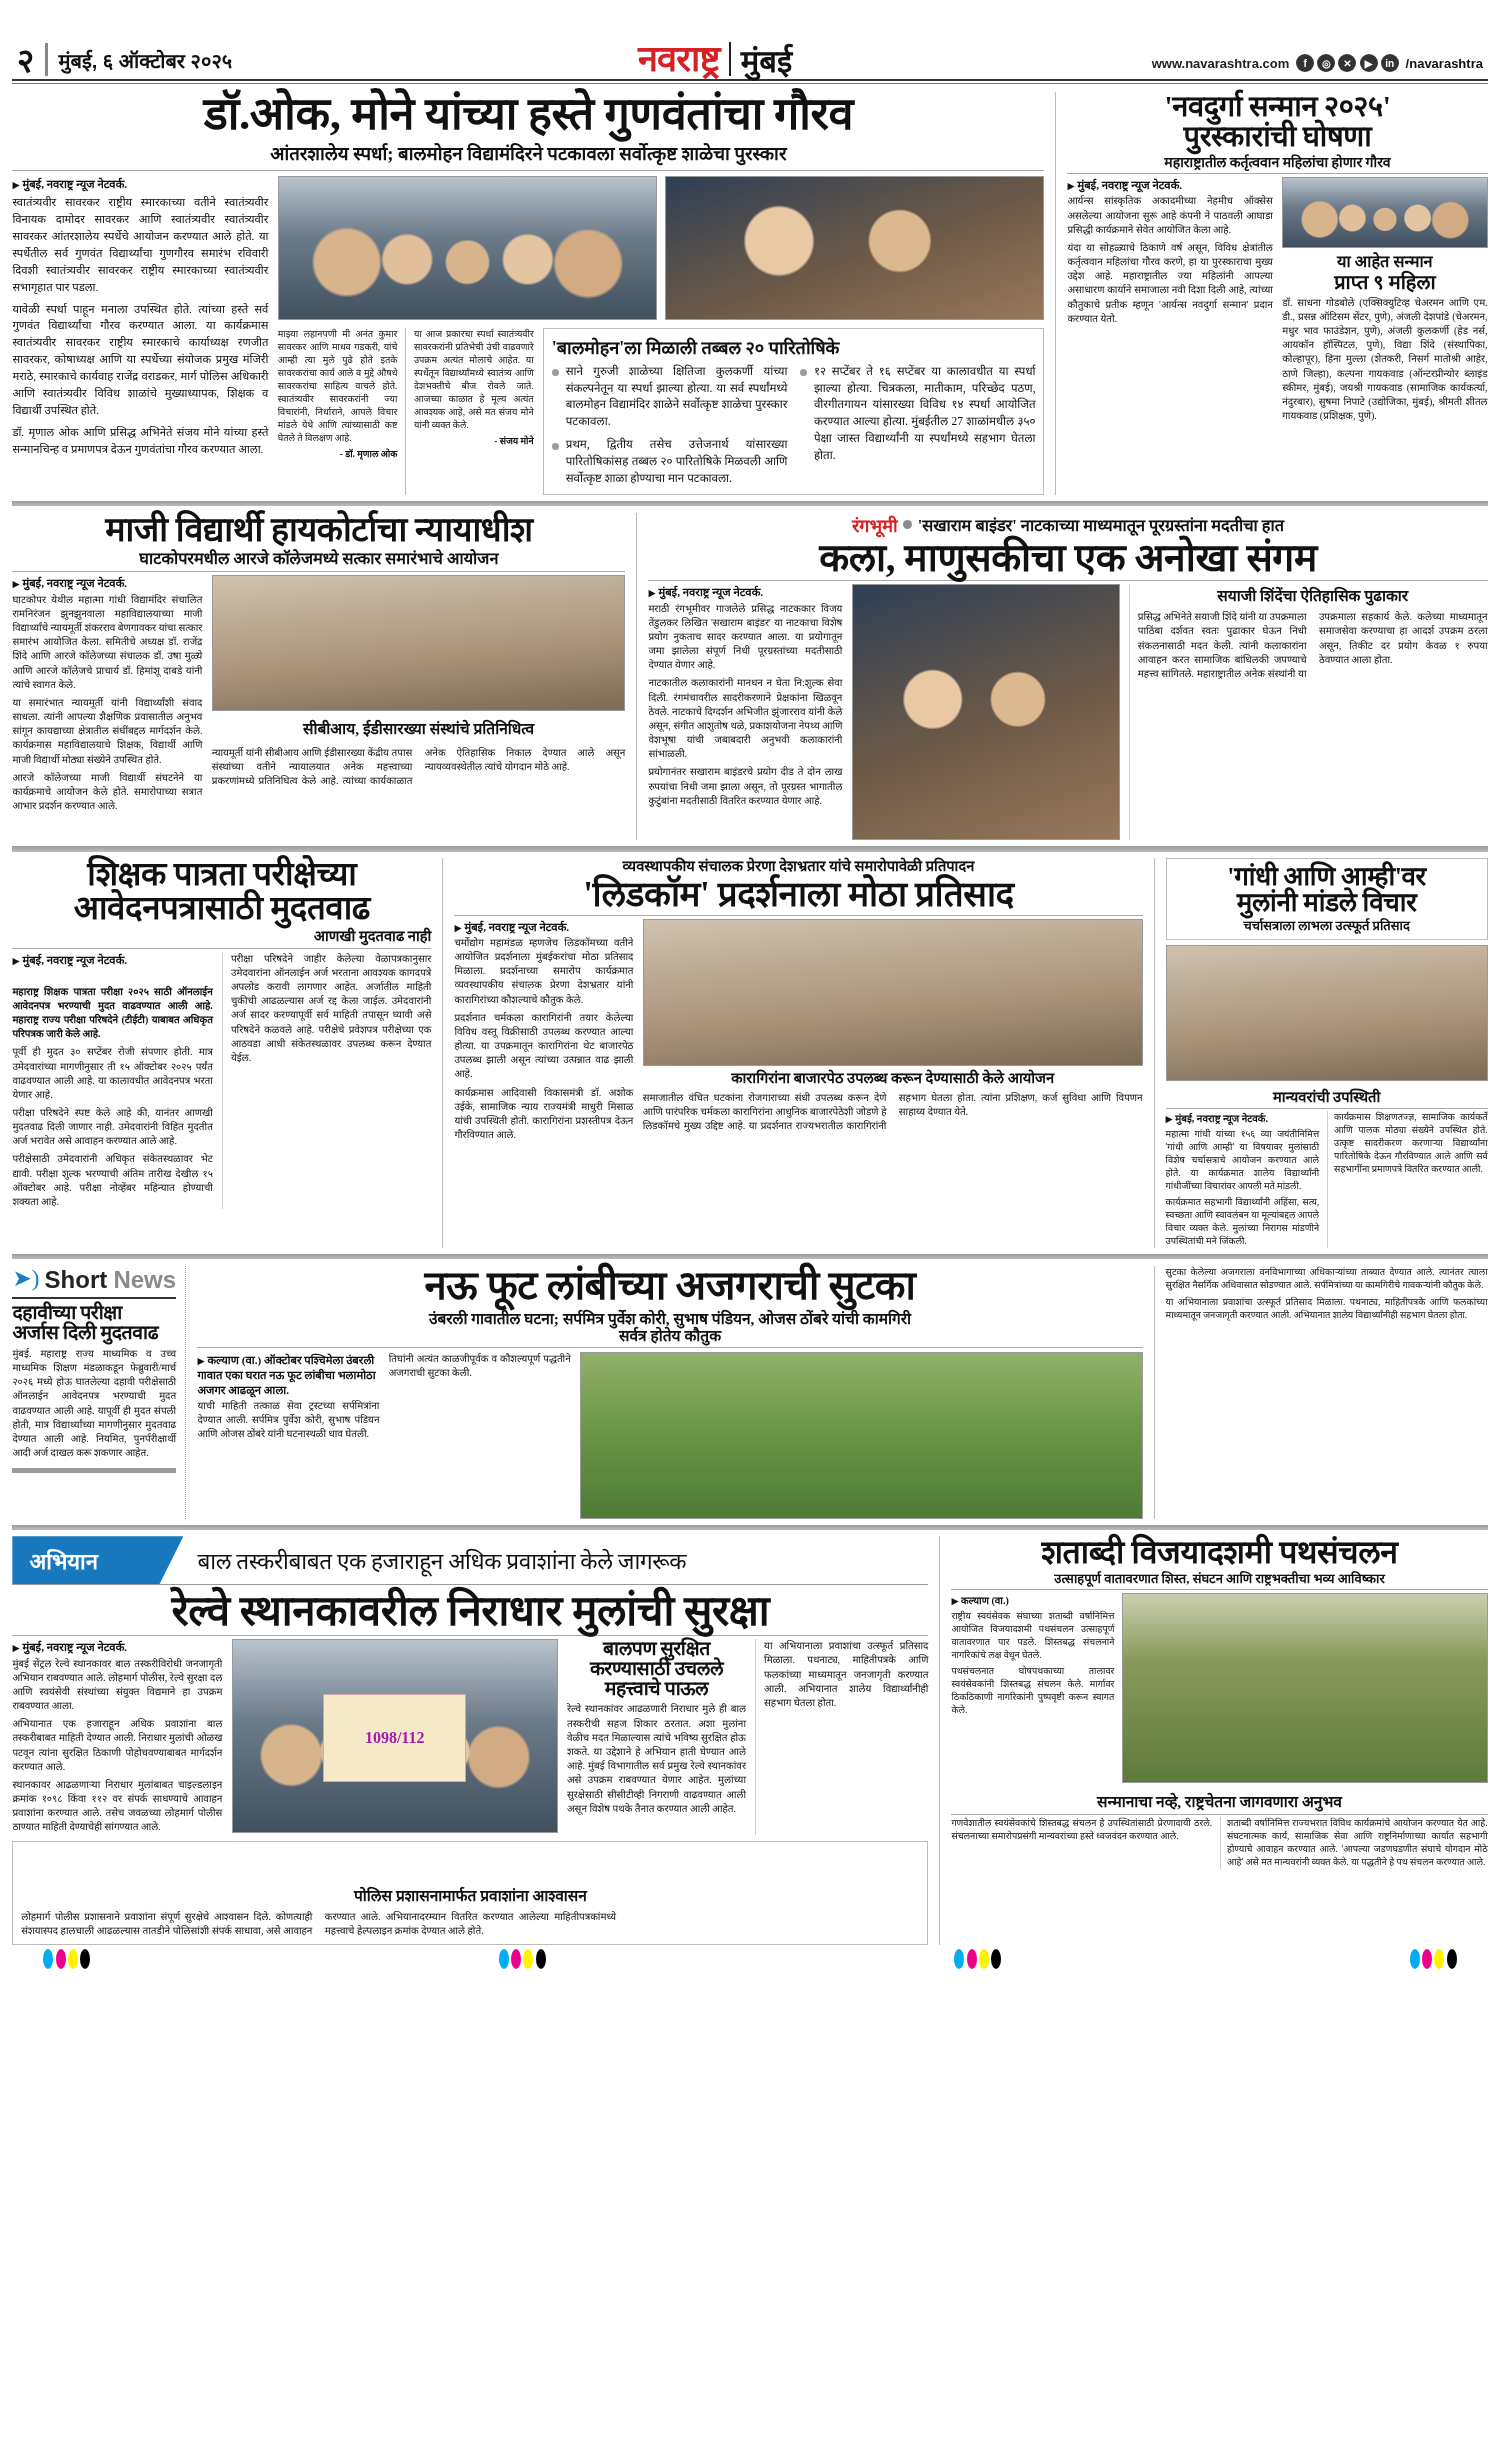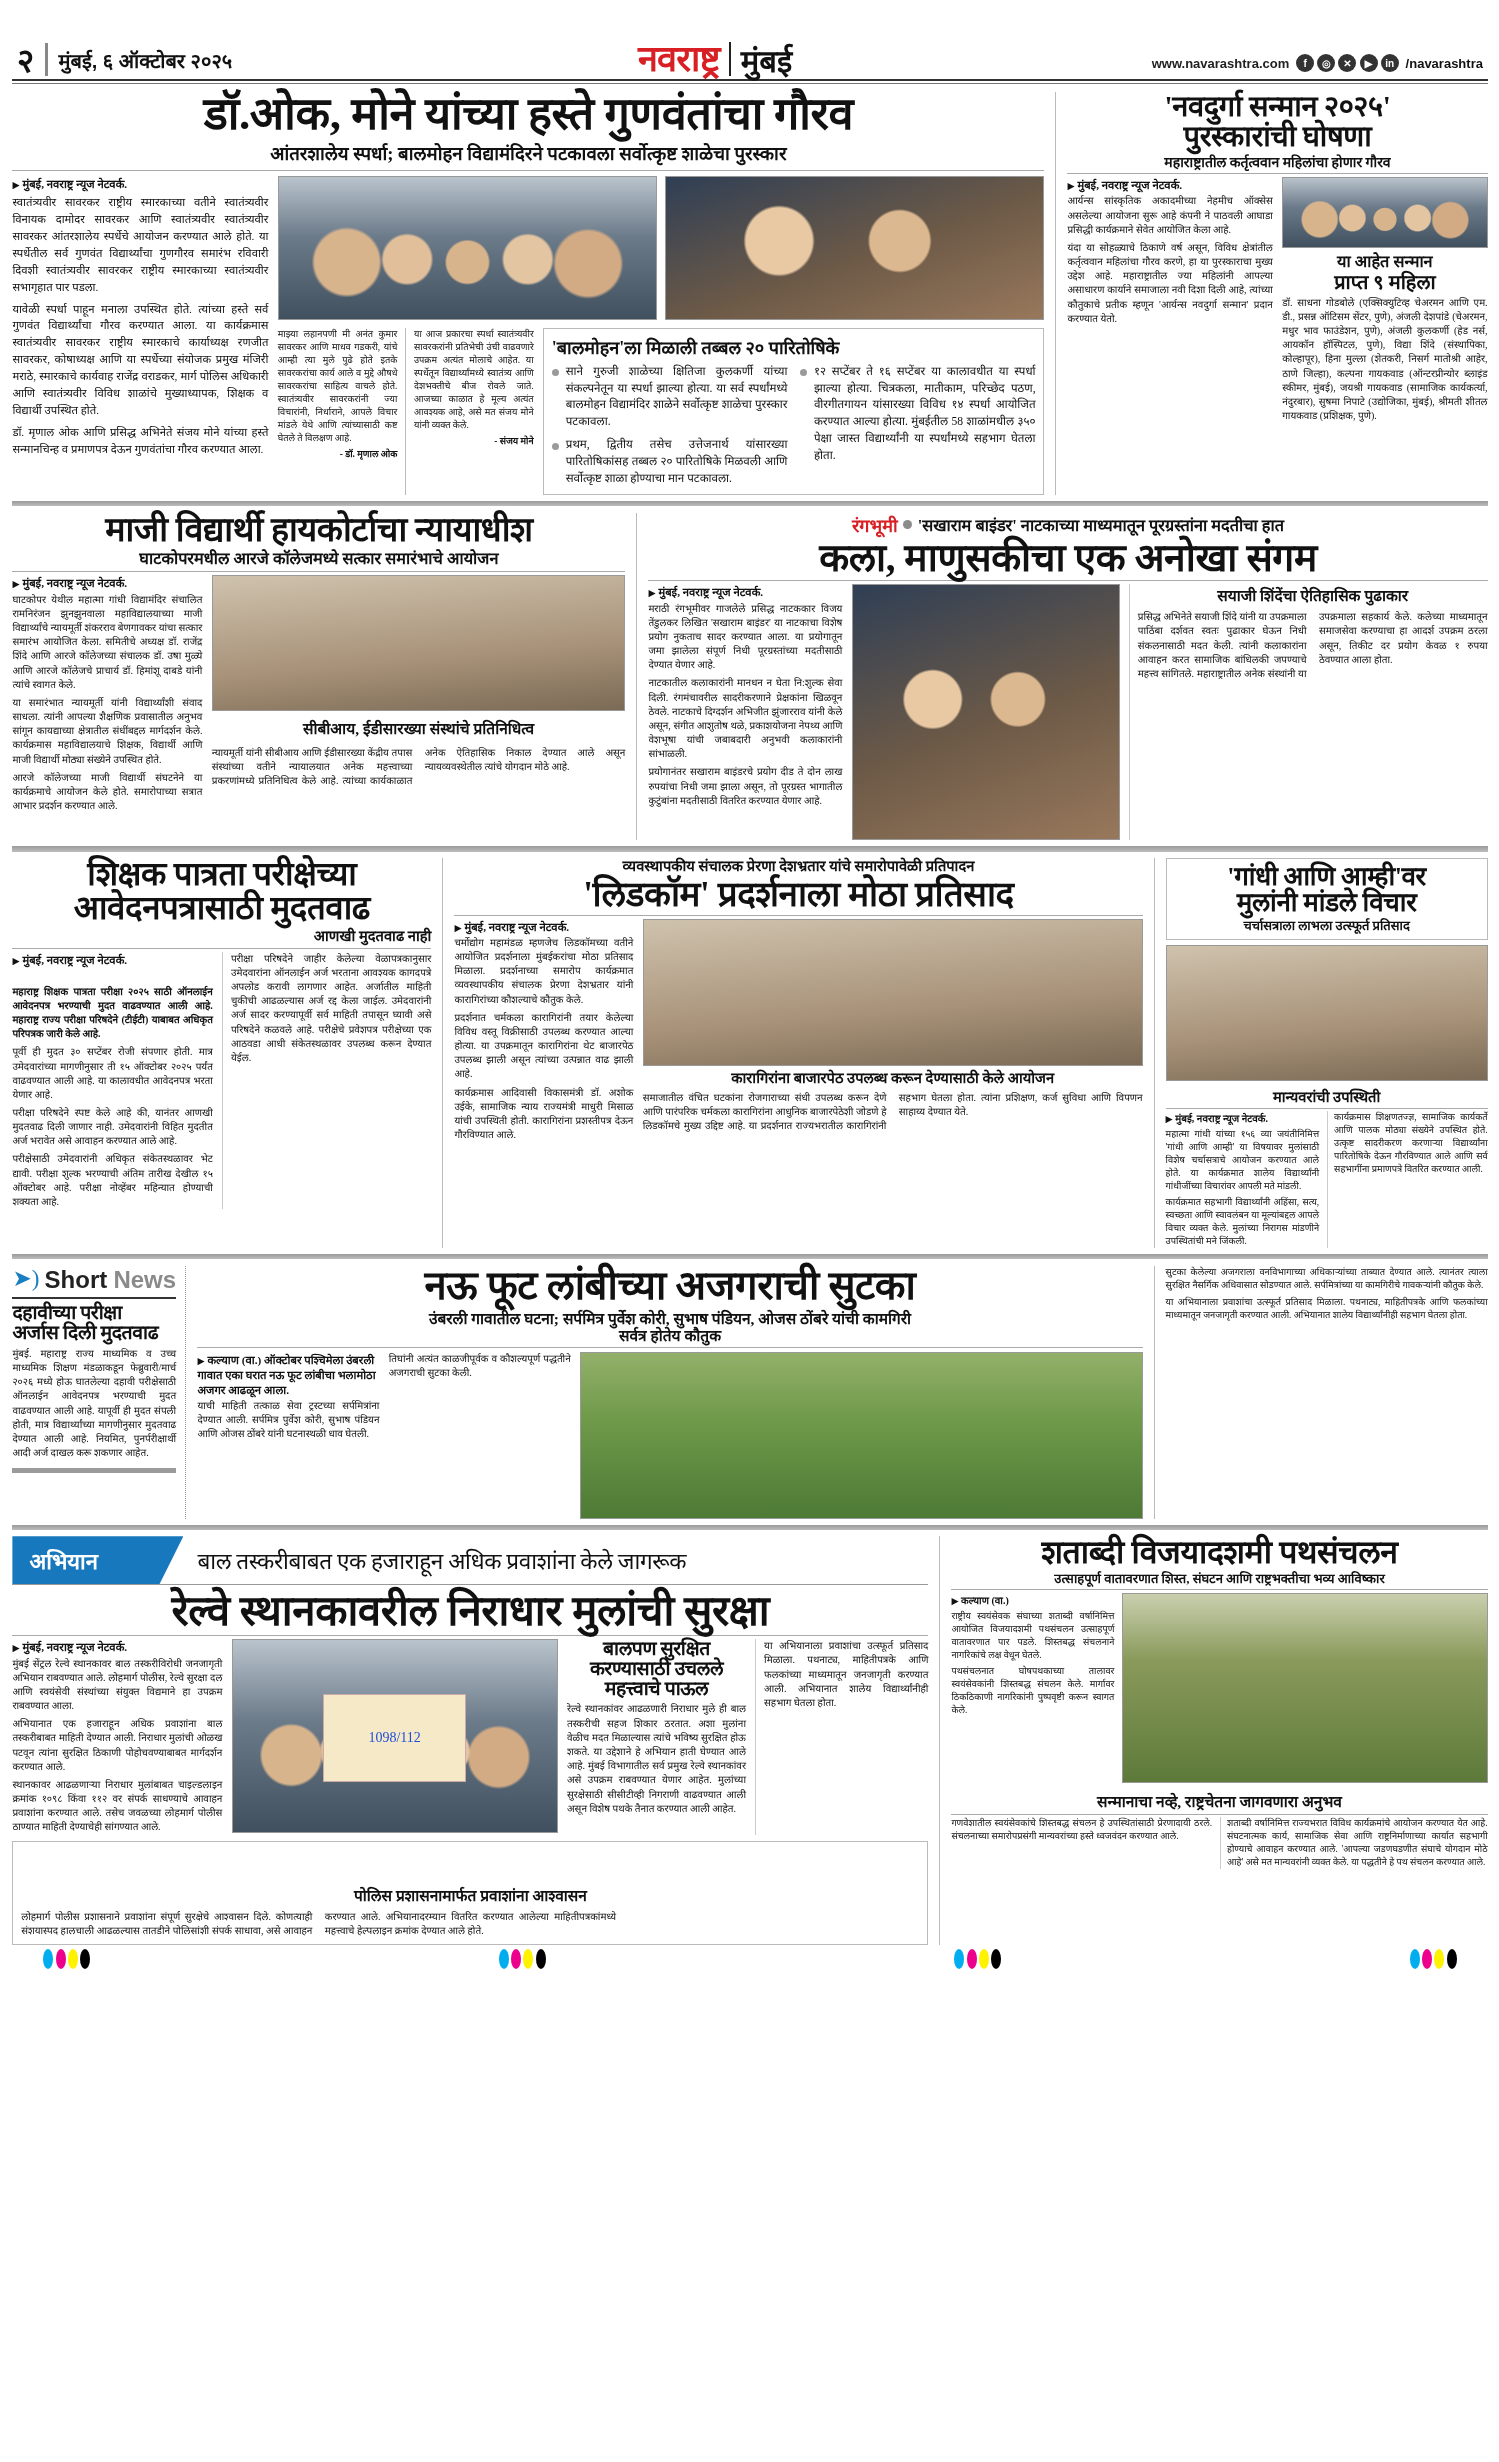--- a/index.html
+++ b/index.html
@@ -157,21 +157,21 @@
                 <p class="tiny">या आज प्रकारचा स्पर्धा स्वातंत्र्यवीर सावरकरांनी प्रतिभेची उंची वाढवणारे उपक्रम अत्यंत मोलाचे आहेत. या स्पर्धेतून विद्यार्थ्यांमध्ये स्वातंत्र्य आणि देशभक्तीचे बीज रोवले जाते. आजच्या काळात हे मूल्य अत्यंत आवश्यक आहे, असे मत संजय मोने यांनी व्यक्त केले.</p>
                 <p class="tiny" style="text-align:right; font-weight:700; margin-top:3.1px;">- संजय मोने</p>
               </div>
             </div>
 
             <div style="flex:1; border:1.6px solid #bbb; padding:6.2px 7.8px;">
               <div style="font-size:18px; font-weight:900;">'बालमोहन'ला मिळाली तब्बल २० पारितोषिके</div>
               <ul class="bullets cols2" style="margin-top:4.7px;">
                 <li>साने गुरुजी शाळेच्या क्षितिजा कुलकर्णी यांच्या संकल्पनेतून या स्पर्धा झाल्या होत्या. या सर्व स्पर्धांमध्ये बालमोहन विद्यामंदिर शाळेने सर्वोत्कृष्ट शाळेचा पुरस्कार पटकावला.</li>
                 <li>प्रथम, द्वितीय तसेच उत्तेजनार्थ यांसारख्या पारितोषिकांसह तब्बल २० पारितोषिके मिळवली आणि सर्वोत्कृष्ट शाळा होण्याचा मान पटकावला.</li>
-                <li>१२ सप्टेंबर ते १६ सप्टेंबर या कालावधीत या स्पर्धा झाल्या होत्या. चित्रकला, मातीकाम, परिच्छेद पठण, वीरगीतगायन यांसारख्या विविध १४ स्पर्धा आयोजित करण्यात आल्या होत्या. मुंबईतील 58 शाळांमधील ३५० पेक्षा जास्त विद्यार्थ्यांनी या स्पर्धांमध्ये सहभाग घेतला होता.</li>
+                <li>१२ सप्टेंबर ते १६ सप्टेंबर या कालावधीत या स्पर्धा झाल्या होत्या. चित्रकला, मातीकाम, परिच्छेद पठण, वीरगीतगायन यांसारख्या विविध १४ स्पर्धा आयोजित करण्यात आल्या होत्या. मुंबईतील 27 शाळांमधील ३५० पेक्षा जास्त विद्यार्थ्यांनी या स्पर्धांमध्ये सहभाग घेतला होता.</li>
               </ul>
             </div>
           </div>
         </div>
       </div>
     </div>
 
     <div style="flex:1; border-left:0.8px solid #bbb; padding-left:11px;">
       <div class="hl" style="font-size:29px; text-align:center;">'नवदुर्गा सन्मान २०२५'</div>
       <div class="hl" style="font-size:29px; text-align:center;">पुरस्कारांची घोषणा</div>
@@ -394,21 +394,21 @@
           </div>
           <p class="small" style="margin-top:2.3px;">मुंबई सेंट्रल रेल्वे स्थानकावर बाल तस्करीविरोधी जनजागृती अभियान राबवण्यात आले. लोहमार्ग पोलीस, रेल्वे सुरक्षा दल आणि स्वयंसेवी संस्थांच्या संयुक्त विद्यमाने हा उपक्रम राबवण्यात आला.</p>
           <p class="small" style="margin-top:3.9px;">अभियानात एक हजाराहून अधिक प्रवाशांना बाल तस्करीबाबत माहिती देण्यात आली. निराधार मुलांची ओळख पटवून त्यांना सुरक्षित ठिकाणी पोहोचवण्याबाबत मार्गदर्शन करण्यात आले.</p>
           <p class="small" style="margin-top:3.9px;">स्थानकावर आढळणाऱ्या निराधार मुलांबाबत चाइल्डलाइन क्रमांक १०९८ किंवा ११२ वर संपर्क साधण्याचे आवाहन प्रवाशांना करण्यात आले. तसेच जवळच्या लोहमार्ग पोलीस ठाण्यात माहिती देण्याचेही सांगण्यात आले.</p>
         </div>
 
         <div style="flex:0 0 326px;">
           <div class="photo ppl" style="height:194px; position:relative;">
             <div style="position:absolute; left:28%; top:28%; width:44%; height:46%;
                         background:#f6e9c8; border:0.8px solid #caa; display:flex; align-items:center;
-                        justify-content:center; font-size:14px; font-weight:400; color:#1d4ed8;">1098/112</div>
+                        justify-content:center; font-size:16px; font-weight:700; color:#a21caf;">1098/112</div>
           </div>
         </div>
 
         <div style="flex:0 0 179px;">
           <div class="hl" style="font-size:19.4px; text-align:center;">बालपण सुरक्षित</div>
           <div class="hl" style="font-size:19.4px; text-align:center;">करण्यासाठी उचलले</div>
           <div class="hl" style="font-size:19.4px; text-align:center;">महत्त्वाचे पाऊल</div>
           <p class="small" style="margin-top:3.9px;">रेल्वे स्थानकांवर आढळणारी निराधार मुले ही बाल तस्करीची सहज शिकार ठरतात. अशा मुलांना वेळीच मदत मिळाल्यास त्यांचे भविष्य सुरक्षित होऊ शकते. या उद्देशाने हे अभियान हाती घेण्यात आले आहे. मुंबई विभागातील सर्व प्रमुख रेल्वे स्थानकांवर असे उपक्रम राबवण्यात येणार आहेत. मुलांच्या सुरक्षेसाठी सीसीटीव्ही निगराणी वाढवण्यात आली असून विशेष पथके तैनात करण्यात आली आहेत.</p>
         </div>
 

